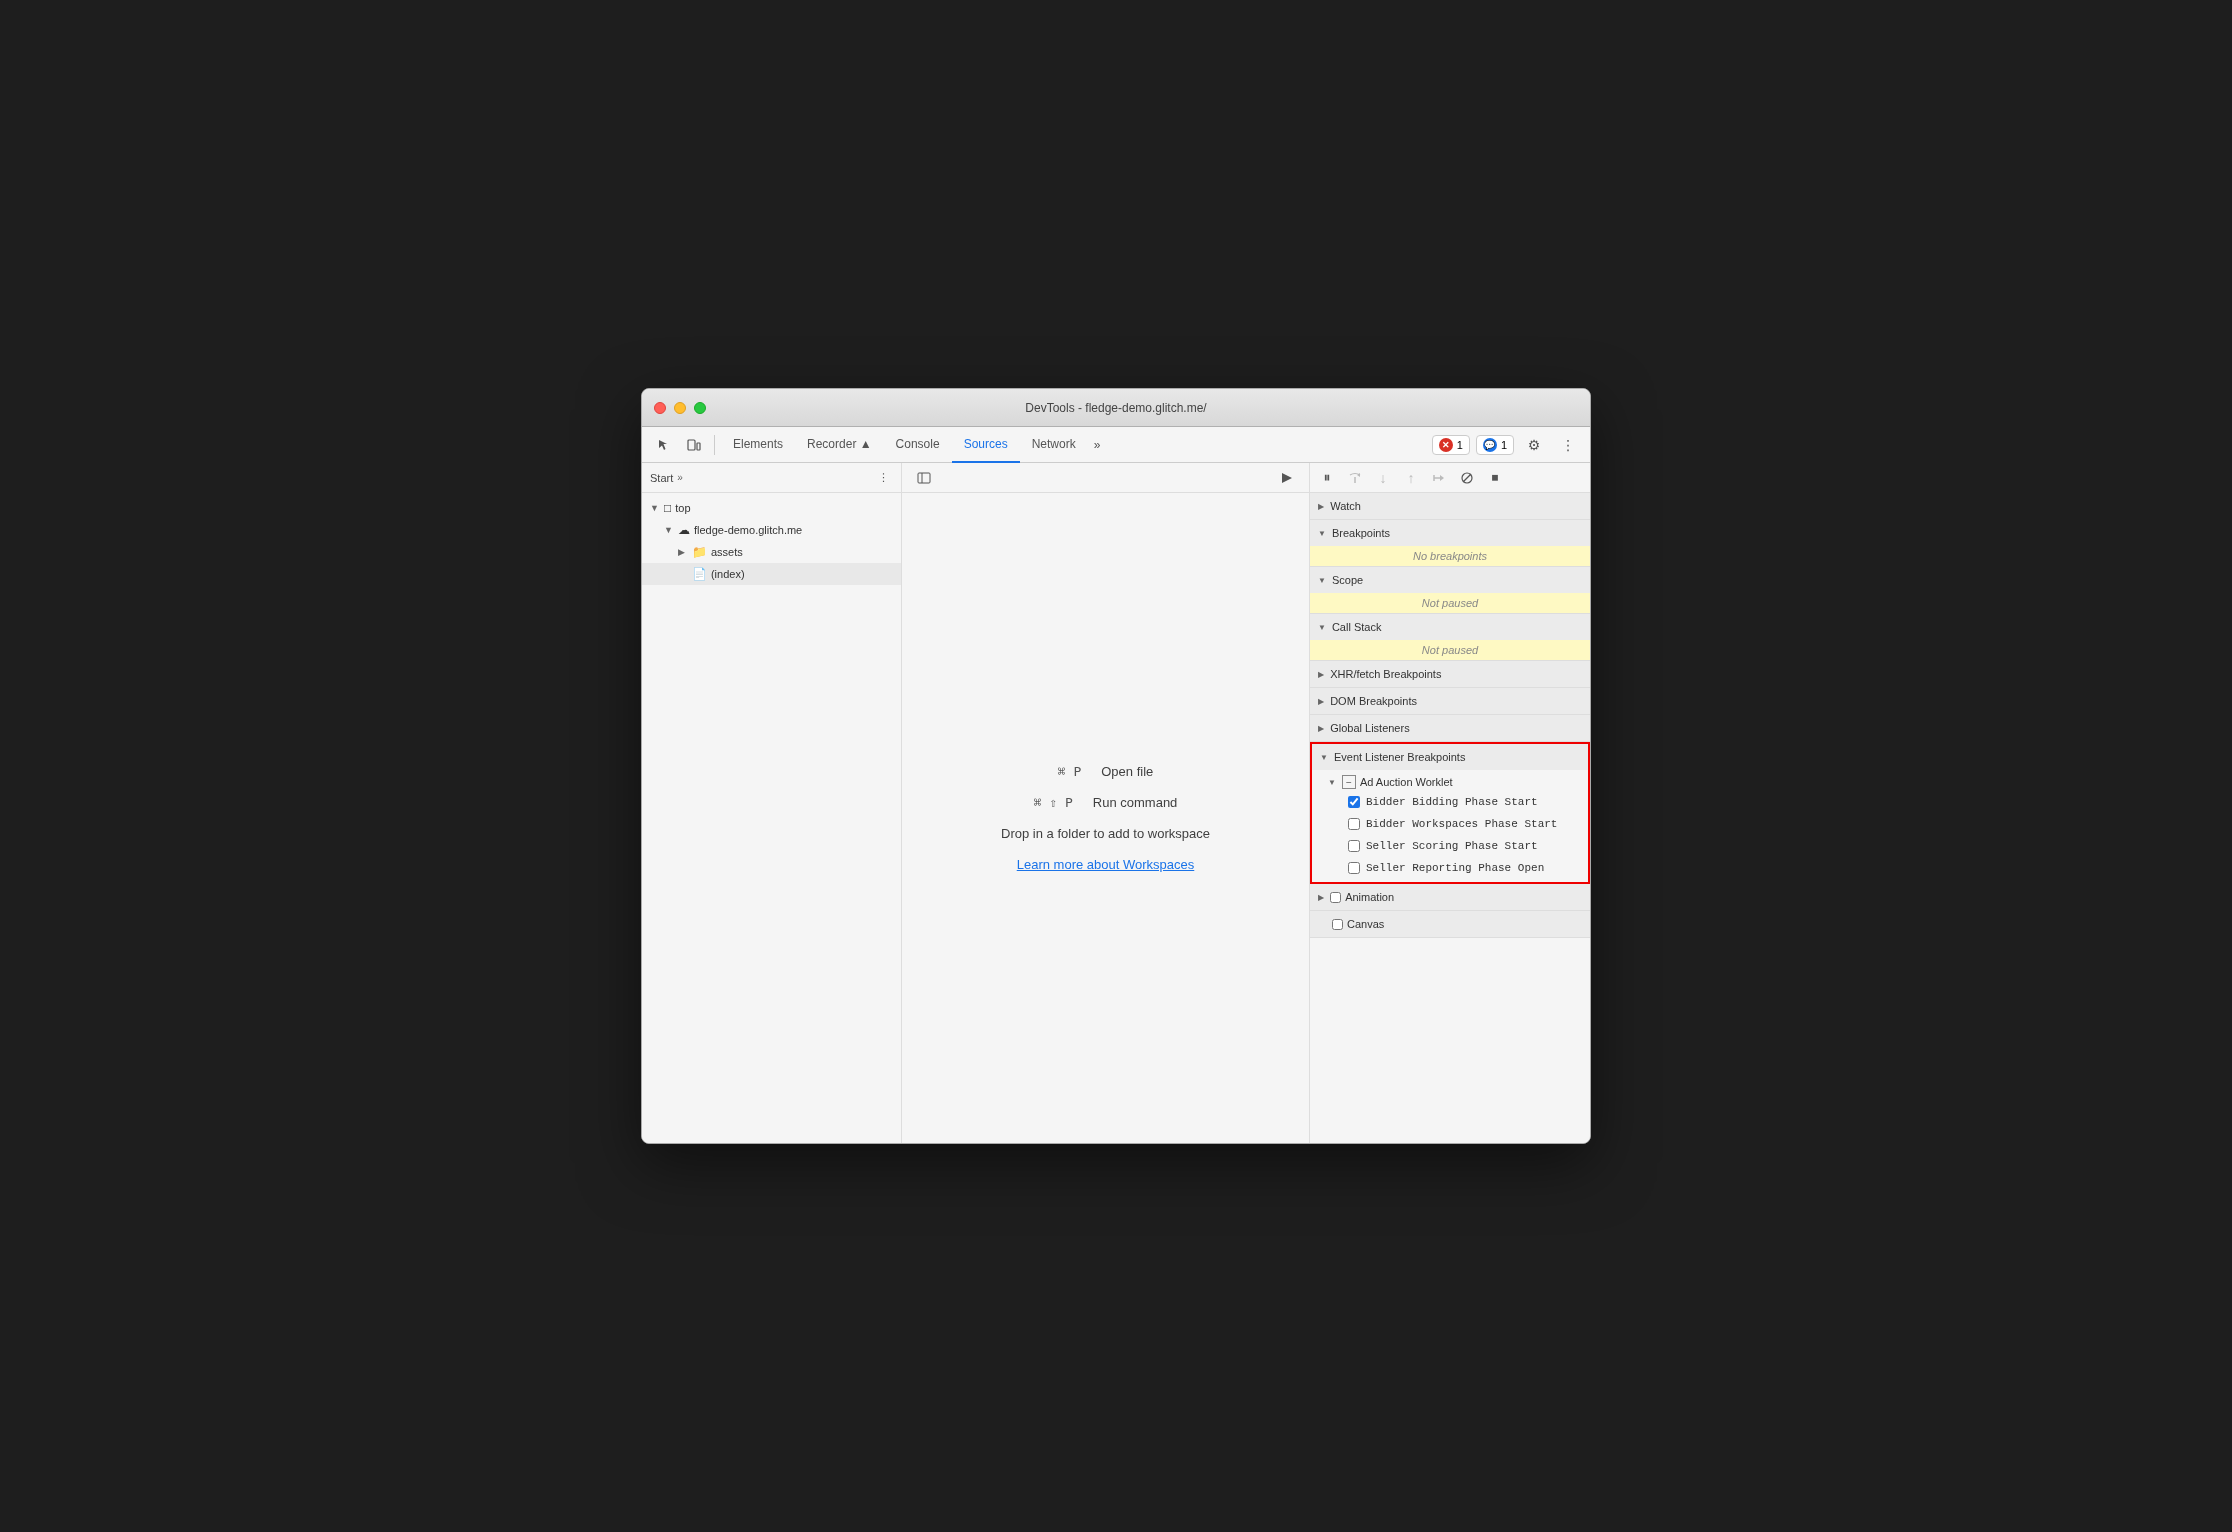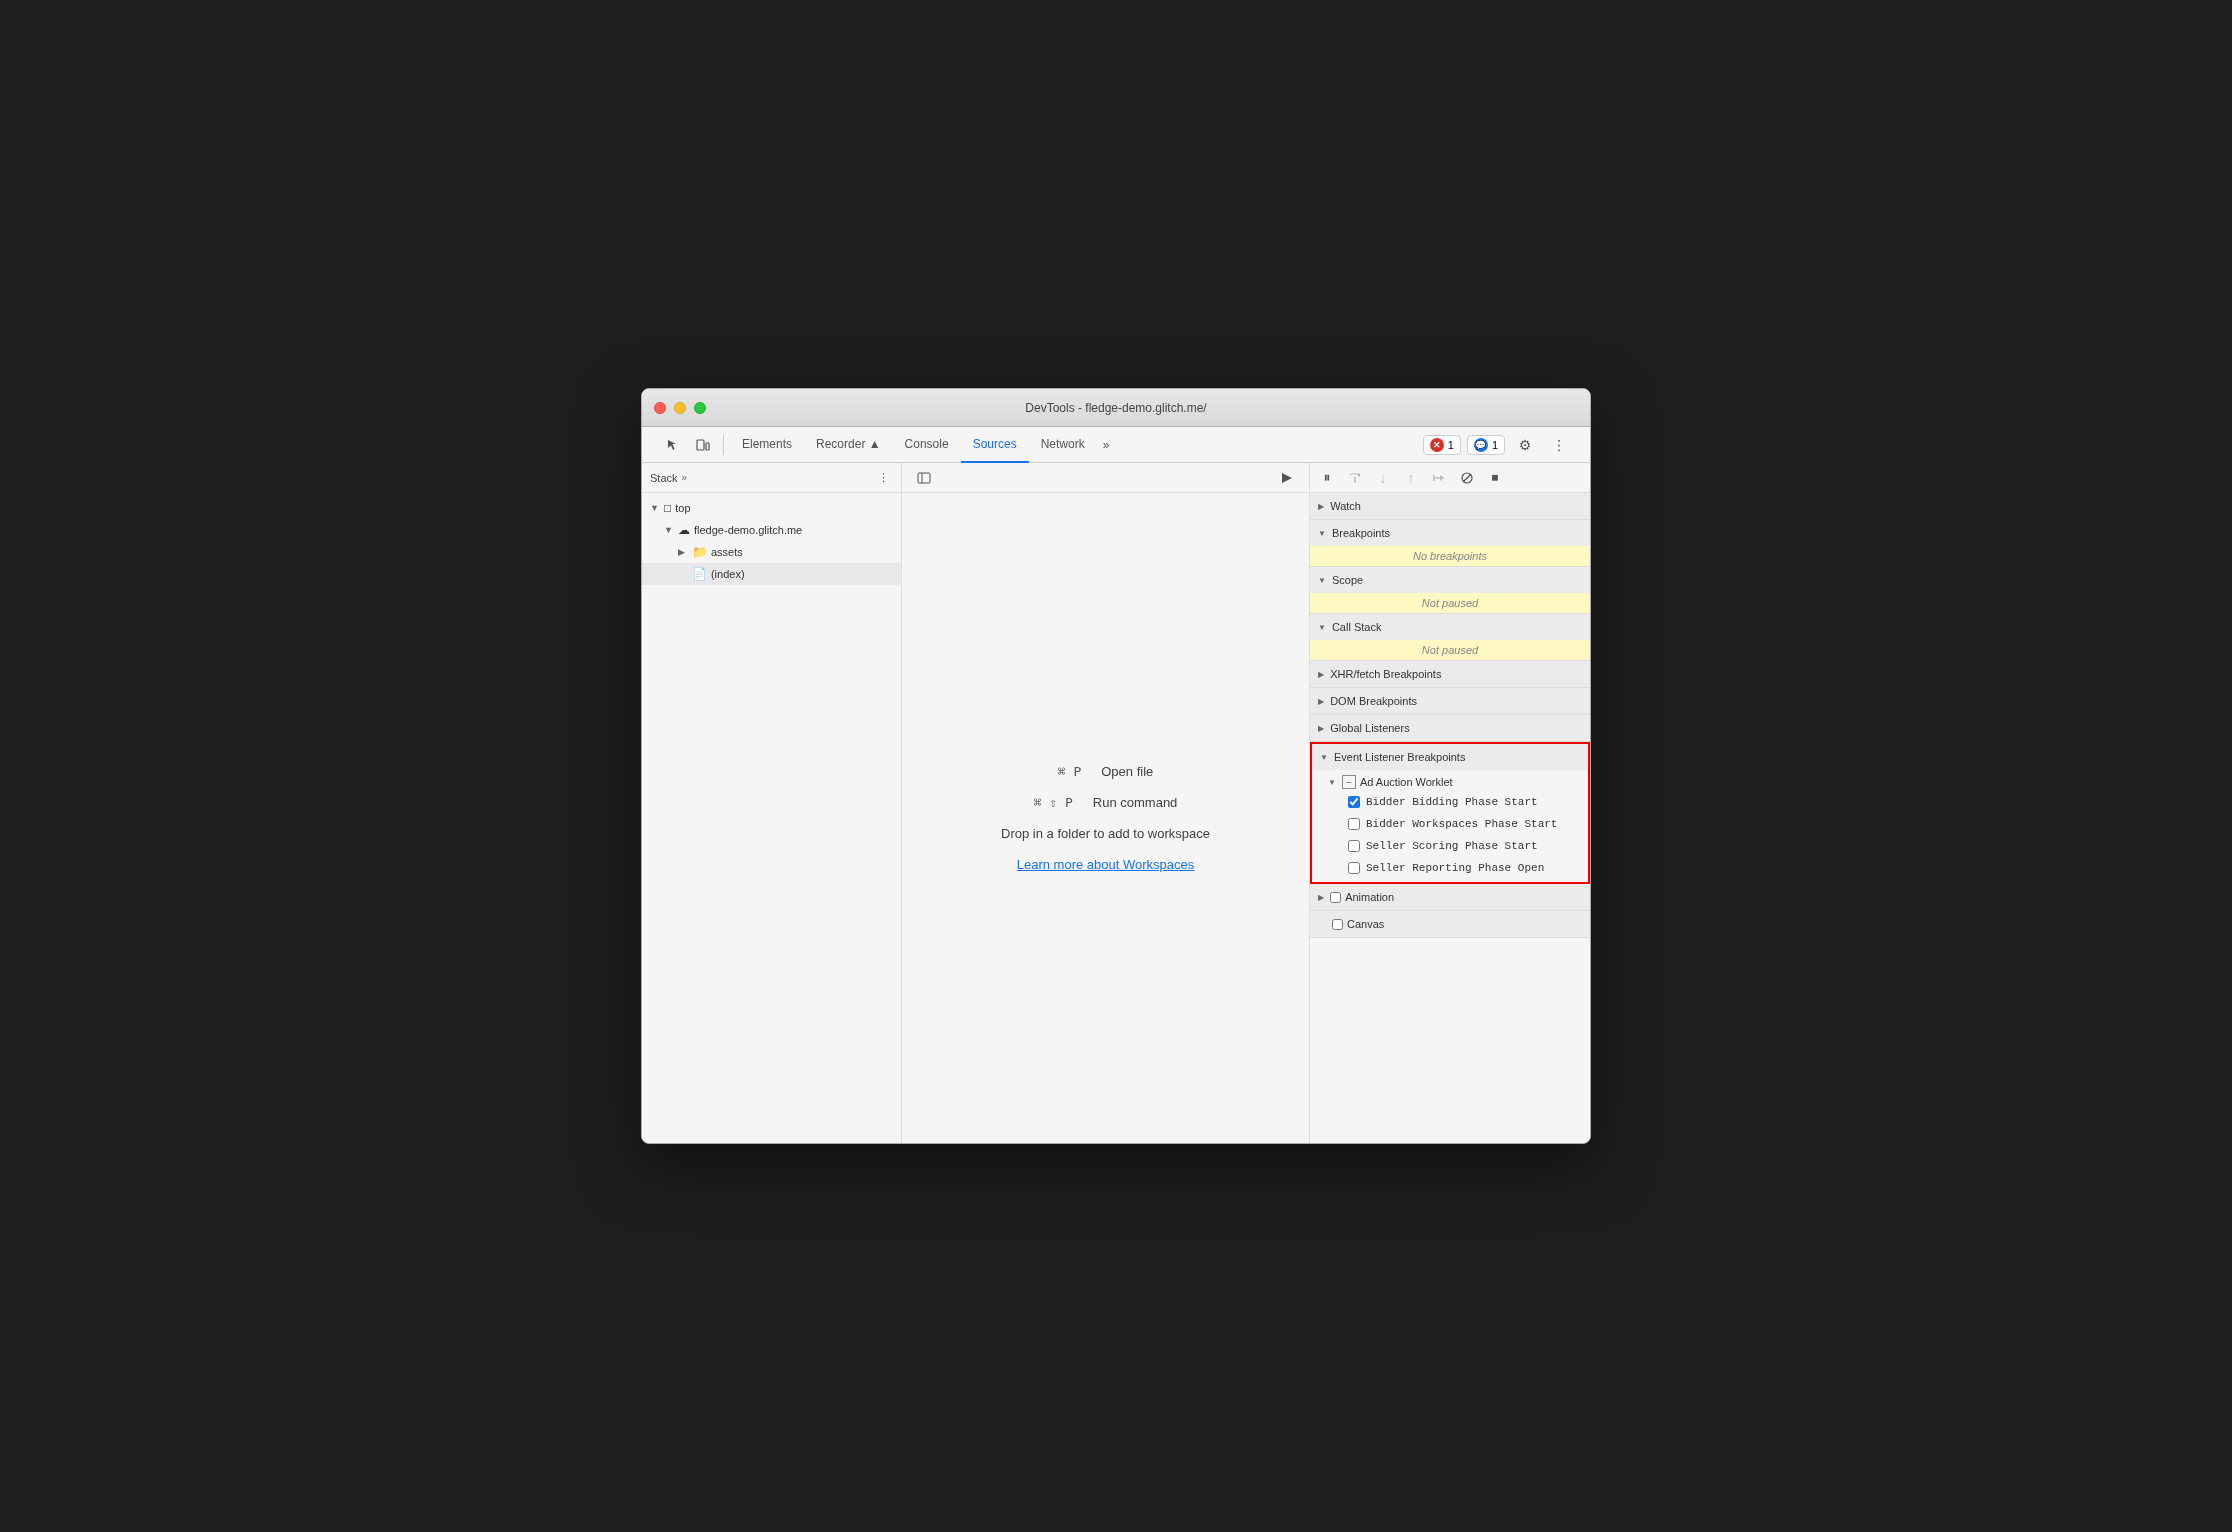--- a/index.html
+++ b/index.html
@@ -52,21 +52,21 @@
       font-weight: 500;
       white-space: nowrap;
     }
     
     .toolbar {
       background: #f5f5f5;
       border-bottom: 1px solid #ccc;
       display: flex;
       align-items: center;
       height: 36px;
-      padding: 0 17px;
+      padding: 0 8px;
       gap: 2px;
     }
     .toolbar-btn {
       width: 28px;
       height: 28px;
       display: flex;
       align-items: center;
       justify-content: center;
       border-radius: 4px;
       cursor: pointer;
@@ -439,21 +439,21 @@
       </div>
       <button class="toolbar-btn">⚙</button>
       <button class="toolbar-btn">⋮</button>
     </div>
   </div>
 
   <div class="devtools-body">
 
     <div class="left-panel">
       <div class="panel-header">
-        <span class="panel-header-label">Stack</span>
+        <span class="panel-header-label">Start</span>
         <span class="panel-header-more">»</span>
         <div class="panel-header-actions">
           <button class="icon-btn">⋮</button>
         </div>
       </div>
       <div class="file-tree">
 
         <div class="tree-item tree-indent-1">
           <span class="arrow">▼</span>
           <span class="item-icon">□</span>

